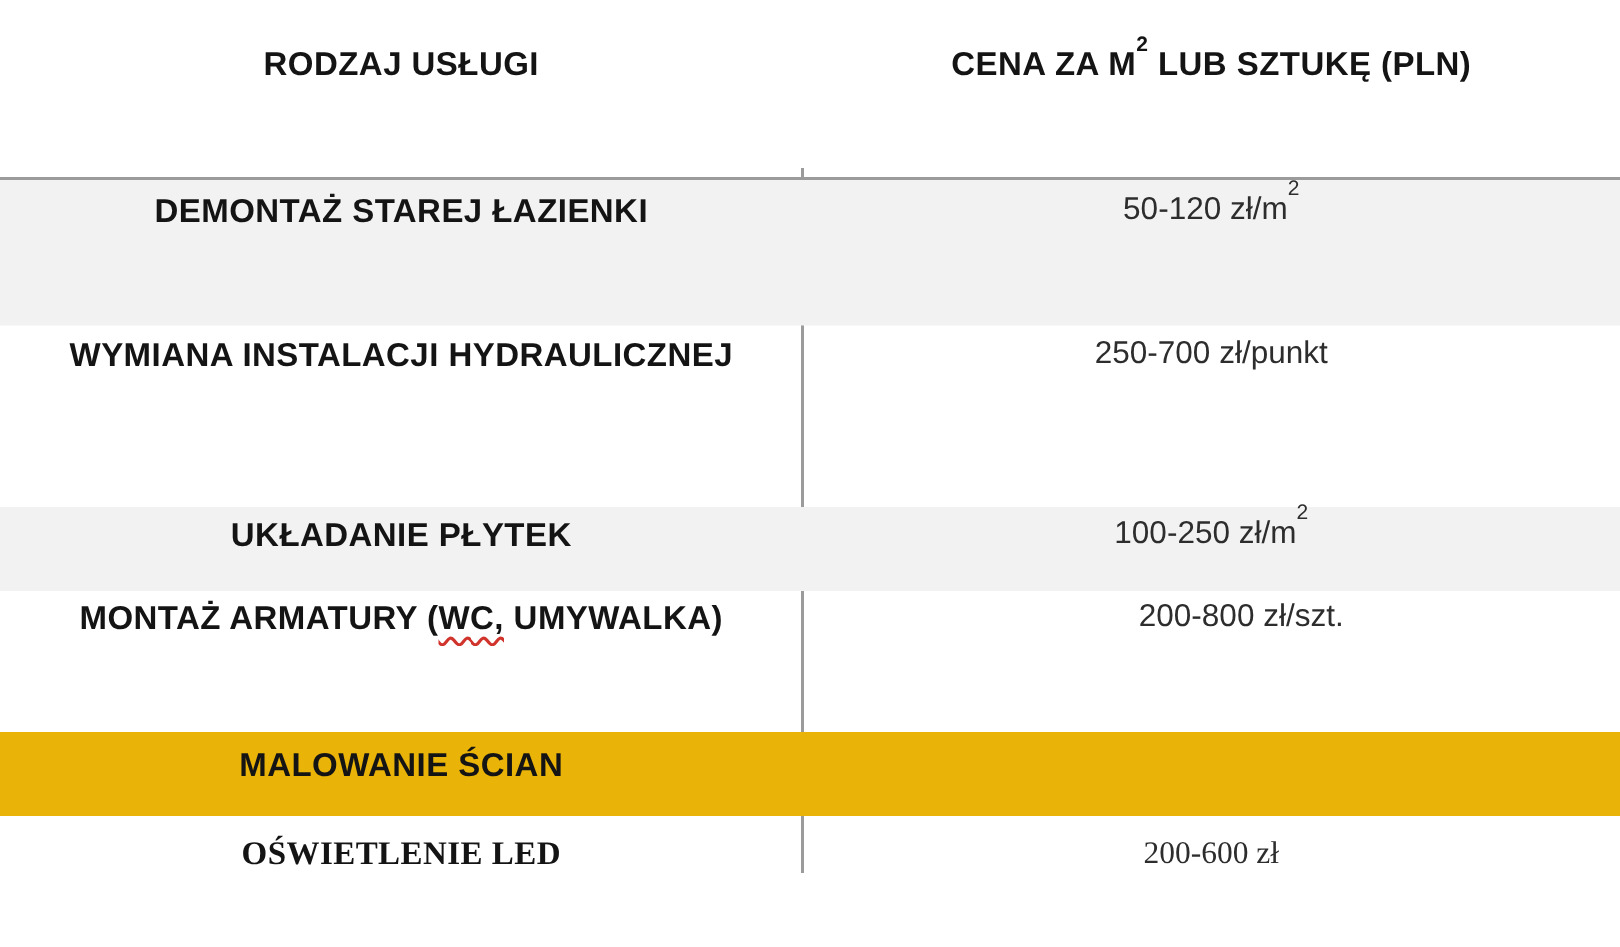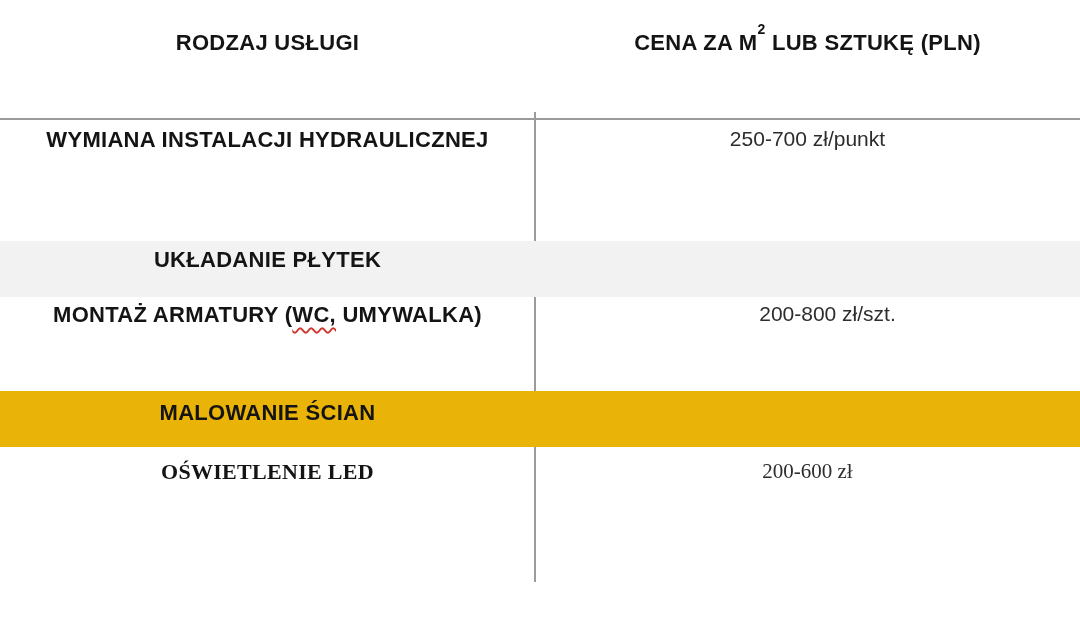--- a/index.html
+++ b/index.html
@@ -94,33 +94,44 @@
     <div class="hcell hcell-right">
       <span>CENA ZA M</span><sup class="sup">2</sup><span> LUB SZTUKĘ (PLN)</span>
     </div>
   </div>
 
   <div class="topline" style="background: rgb(155, 155, 155);"></div>
   <div class="vline" style="background: rgb(155, 155, 155);"></div>
 
   <div class="rows">
 
+    <div class="row r1 shaded" style="background: rgb(242, 242, 242);">
+      <div class="cell cell-label pt8">
+        <span>DEMONTAŻ STAREJ ŁAZIENKI</span><span class="wavy" style="text-decoration-color: rgb(208, 52, 44);"></span><span></span>
+      </div>
+      <div class="cell cell-value pt8">
+        <span>50-120 zł/m</span><sup class="sup">2</sup>
+      </div>
+    </div>
 
     <div class="row r2">
       <div class="cell cell-label pt7">
         <span>WYMIANA INSTALACJI HYDRAULICZNEJ</span><span class="wavy" style="text-decoration-color: rgb(208, 52, 44);"></span><span></span>
       </div>
       <div class="cell cell-value pt7">
         <span>250-700 zł/punkt</span><sup class="sup"></sup>
       </div>
     </div>
 
     <div class="row r3 shaded" style="background: rgb(242, 242, 242); margin-top: 25px;">
       <div class="cell cell-label pt6">
         <span>UKŁADANIE PŁYTEK</span><span class="wavy" style="text-decoration-color: rgb(208, 52, 44);"></span><span></span>
+      </div>
+      <div class="cell cell-value pt6">
+        <span>100-250 zł/m</span><sup class="sup">2</sup>
       </div>
     </div>
 
     <div class="row r4">
       <div class="cell cell-label pt5">
         <span>MONTAŻ ARMATURY (</span><span class="wavy" style="text-decoration-color: rgb(208, 52, 44);">WC,</span><span> UMYWALKA)</span>
       </div>
       <div class="cell cell-value pt5">
         <span>200-800 zł/szt.</span><sup class="sup"></sup>
       </div>

